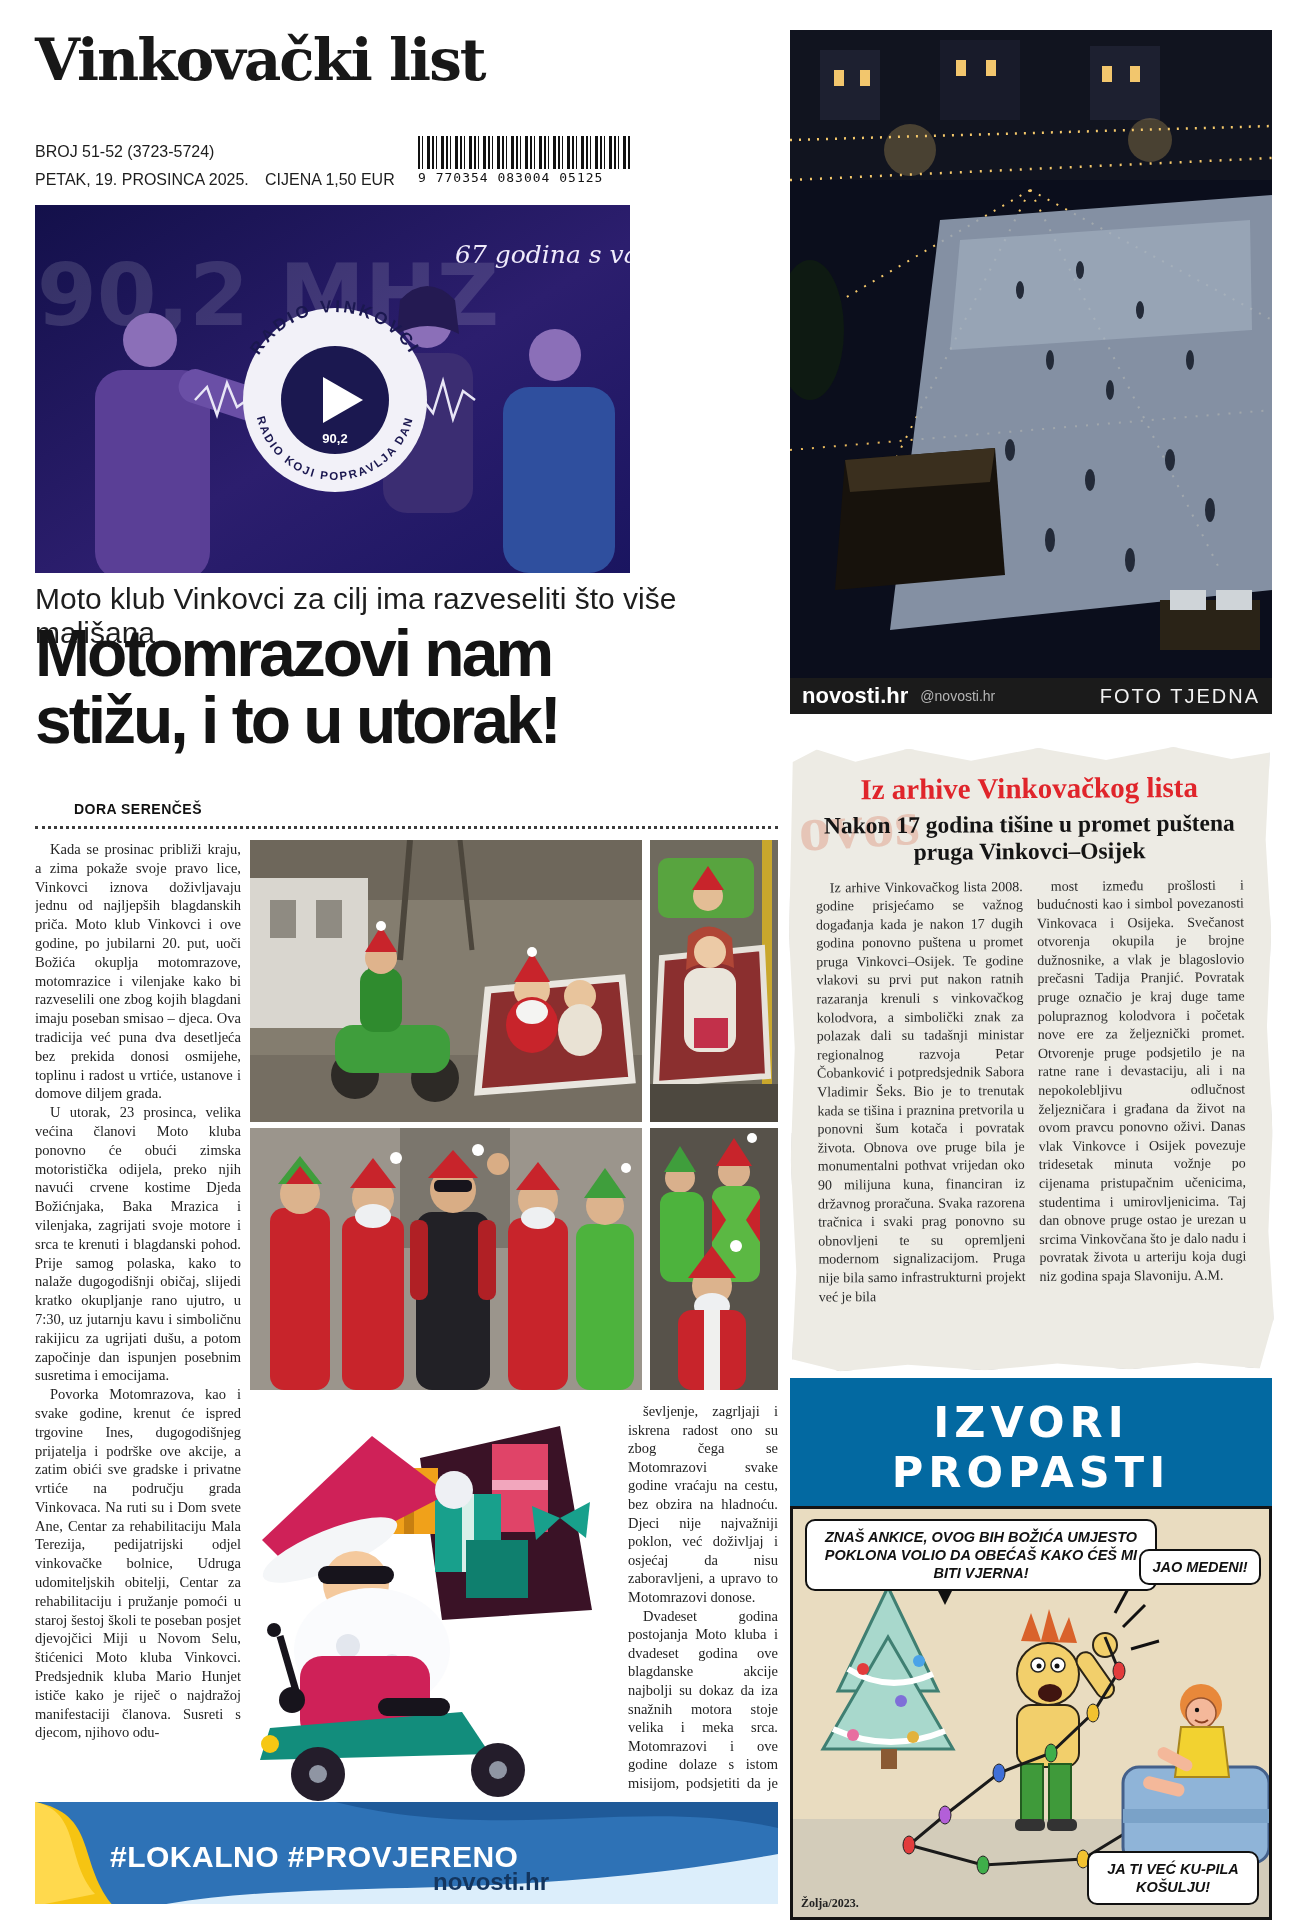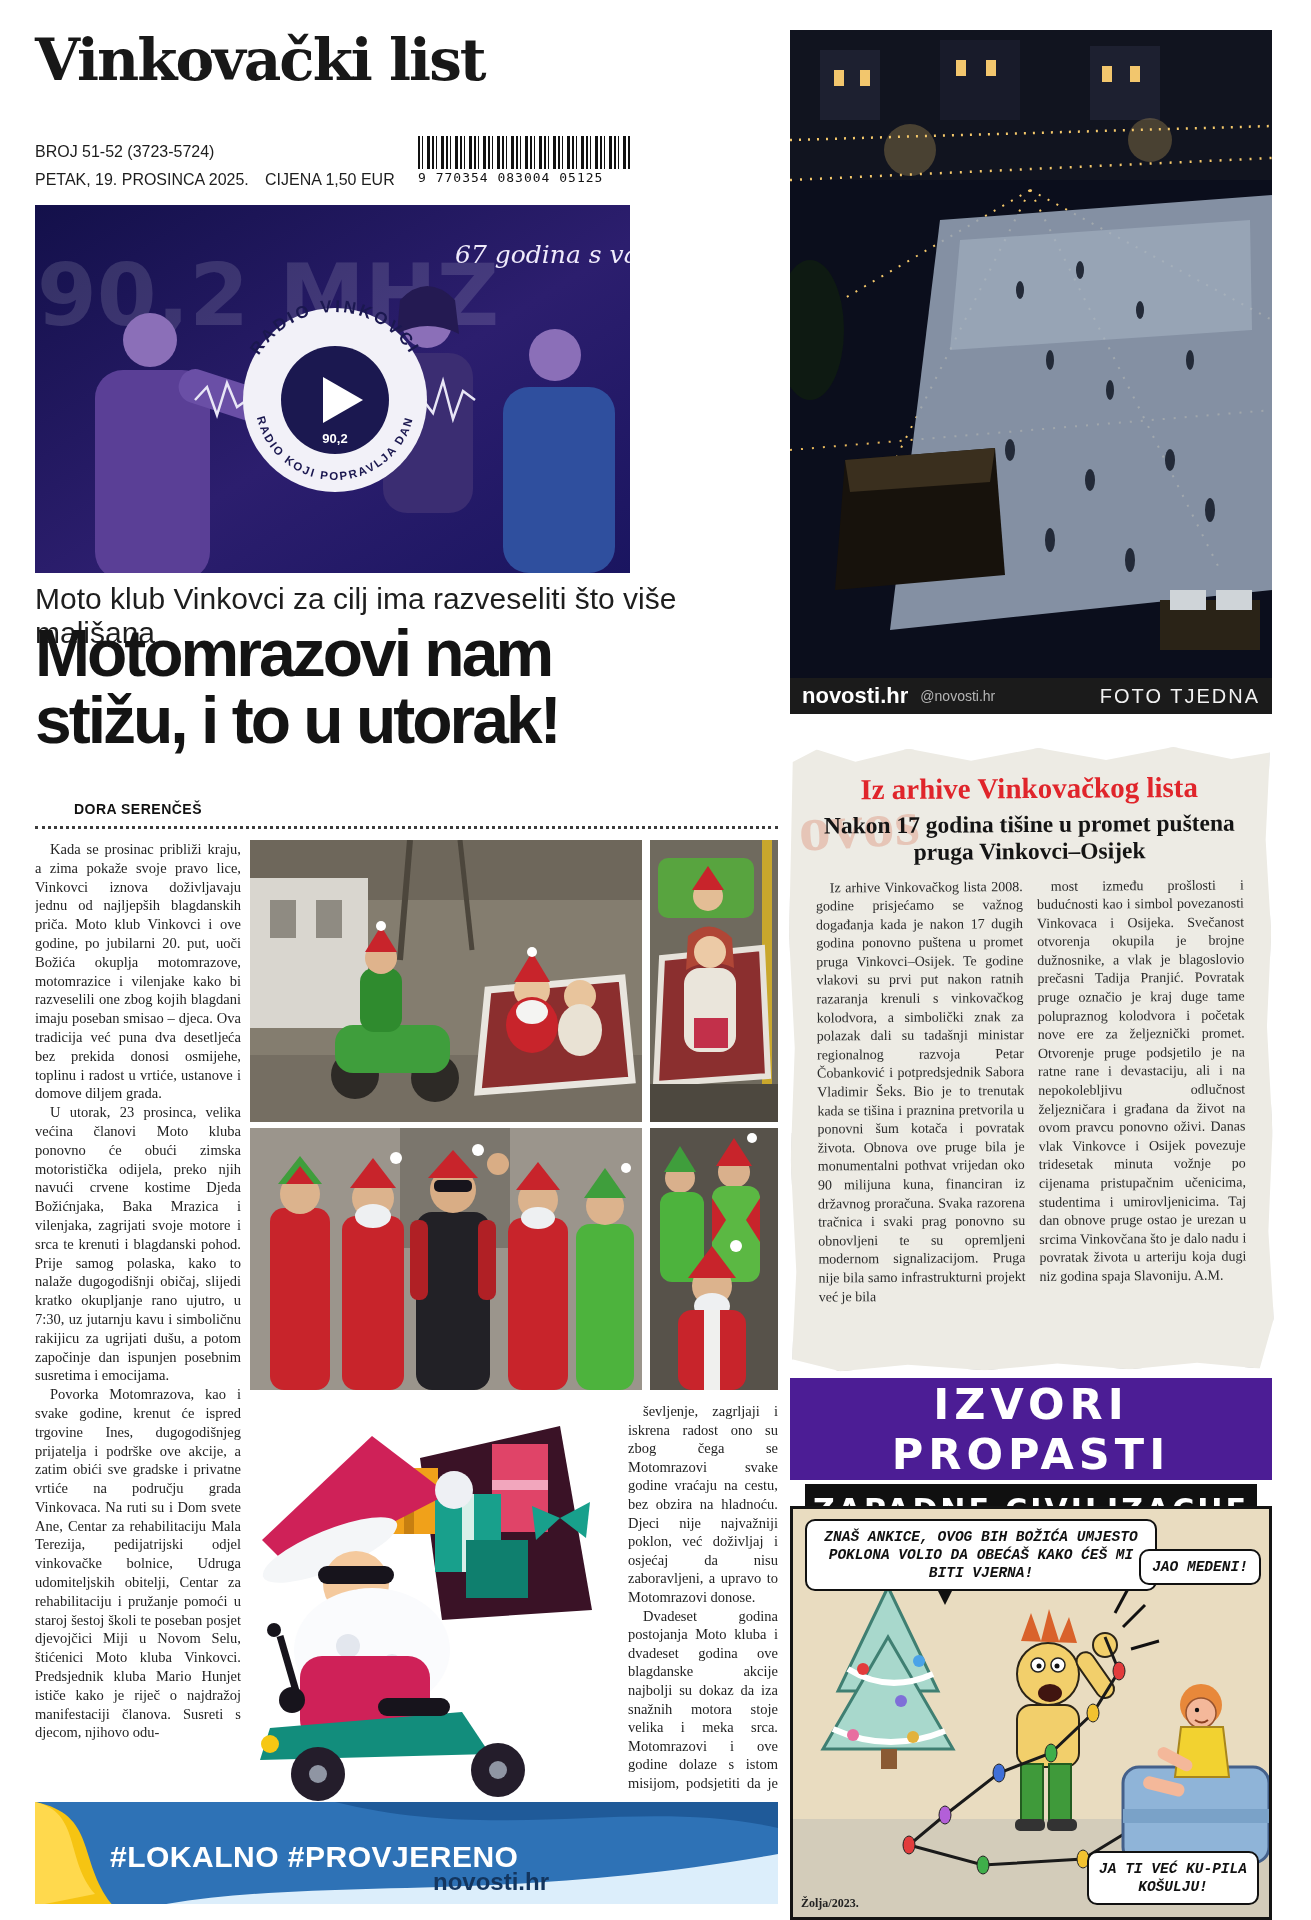--- a/index.html
+++ b/index.html
@@ -62,28 +62,28 @@
   .archive .sec-title{position:relative;margin-top:24px;text-align:center;
            font-family:"Liberation Serif",serif;font-weight:700;font-size:29px;color:#e0252b;}
   .archive .sec-headline{position:relative;margin:6px 30px 0;text-align:center;
            font-family:"Liberation Serif",serif;font-weight:700;font-size:23.5px;line-height:1.16;color:#141414;}
   .archive .cols{position:relative;display:flex;gap:14px;padding:12px 27px 0;}
   .archive .cols div{width:207px;height:452px;overflow:hidden;
            font-family:"Liberation Serif",serif;font-size:14px;line-height:18.6px;
            text-align:justify;color:#2b2b2b;text-indent:14px;}
   
   .comic-title{position:absolute;left:790px;top:1378px;width:482px;text-align:center;font-family:"DejaVu Sans",sans-serif;}
-  .comic-title .l1{display:inline-block;background:#4c1d95;color:#fff;font-weight:900;font-size:43px;
-                   letter-spacing:5px;padding:1px 8px;}
+  .comic-title .l1{display:inline-block;background:#0369a1;color:#fff;font-weight:900;font-size:43px;
+                   letter-spacing:5px;padding:19px 8px;}
   .comic-title .l2{display:inline-block;background:#101010;color:#fff;font-weight:900;font-size:30px;
                    letter-spacing:3px;padding:8px 8px;margin-top:4px;}
   .comic{position:absolute;left:790px;top:1506px;width:482px;height:414px;background:#e9dcc0;
          border:3px solid #141414;box-sizing:border-box;overflow:hidden;}
   .bubble{position:absolute;background:#fff;border:2.5px solid #111;border-radius:10px;
-          padding:7px 9px;font-family:Liberation Mono, monospace;font-weight:700;font-style:italic;
+          padding:7px 9px;font-family:Liberation Sans, sans-serif;font-weight:700;font-style:italic;
           font-size:14.5px;line-height:1.25;text-align:center;color:#111;}
   .bubble-main{left:12px;top:10px;width:330px;}
   .bubble-main::after{content:"";position:absolute;left:130px;bottom:-16px;
           border-top:16px solid #111;border-left:8px solid transparent;border-right:8px solid transparent;}
   .bubble-reply{right:8px;top:40px;width:100px;}
   .bubble-closing{right:10px;bottom:12px;width:150px;}
   .comic .signature{position:absolute;left:8px;bottom:6px;font-family:"Liberation Serif",serif;
           font-weight:700;font-size:12px;color:#222;}
 </style>
 </head>

